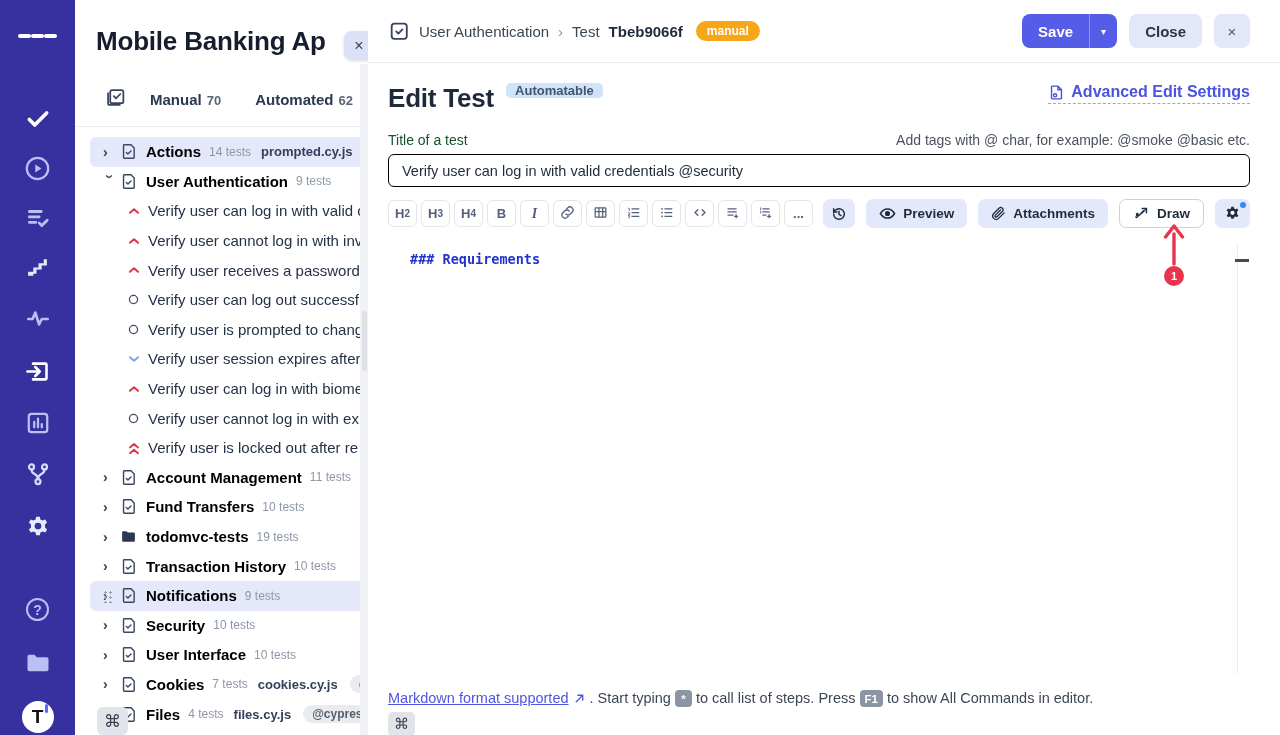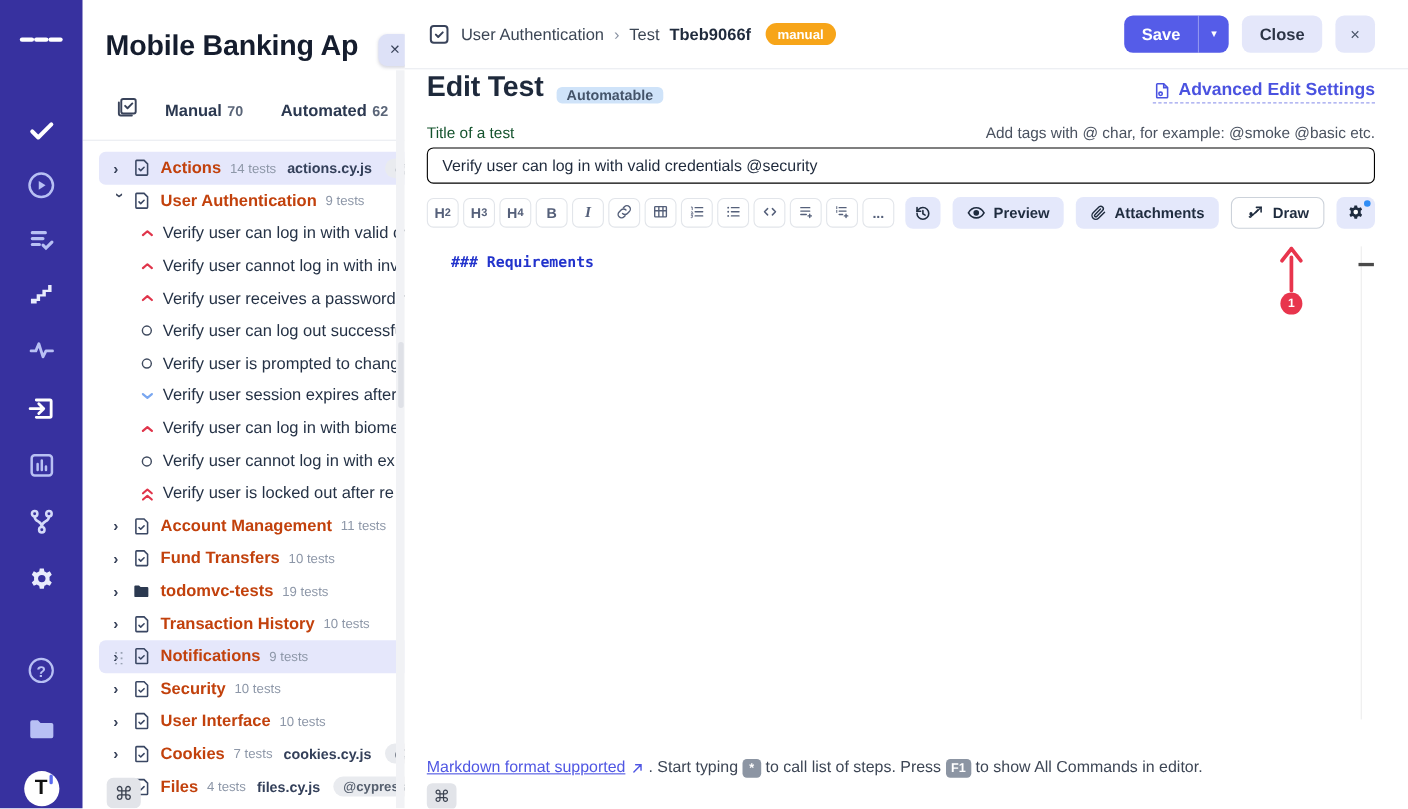--- a/index.html
+++ b/index.html
@@ -34,21 +34,21 @@
   .tp-tab span { font-size:13px; font-weight:600; color:#5a6578; }
   .tp-div { height:1px; background:#e9ecf1; margin-top:14px; }
   .tree { margin-top:10px; }
   .trow { position:relative; display:flex; align-items:center; height:29.6px; padding-left:28px; white-space:nowrap; }
   .trow.hl { background:#e5e7fb; border-radius:6px 0 0 6px; margin-left:15px; padding-left:13px; }
   .trow.test { padding-left:52px; }
   .chev { width:17px; font-size:14px; font-weight:700; color:#39435a; flex:0 0 17px; }
   .chev.down { display:inline-block; transform:rotate(90deg); transform-origin:40% 50%; }
   .ticon { flex:0 0 17px; width:17px; margin-right:9px; color:#3a4763; display:flex; }
   .prio { flex:0 0 16px; width:16px; margin-right:5px; display:flex; align-items:center; }
-  .tname { font-size:15px; font-weight:600; color:#c2410c; margin-right:8px; }
+  .tname { font-size:15px; font-weight:600; color:#000000; margin-right:8px; }
   .trow.test .tname { font-weight:500; color:#253246; }
   .tcount { font-size:12px; color:#8d97a8; font-weight:500; }
   .tfile { font-size:13px; font-weight:600; color:#34405a; margin-left:10px; }
   .ttag { font-size:12px; color:#555f6e; background:#e9ebef; border-radius:9px; padding:2px 9px; margin-left:12px; font-weight:600; }
   .drag { position:absolute; left:13px; top:9px; width:11px; height:13px;
           background-image:radial-gradient(circle, #99a2b3 1.1px, transparent 1.3px);
           background-size:5px 5px; }
   .tp-scrolltrack { position:absolute; right:0; top:64px; bottom:0; width:8px; background:#f1f2f5; }
   .tp-scrollthumb { position:absolute; right:1px; top:247px; width:5px; height:60px; background:#dfe1e7; border-radius:3px; }
   .tp-cmd { position:absolute; left:22px; top:707px; width:31px; height:28px; background:#e2e4e9; border-radius:6px;
@@ -64,21 +64,21 @@
   .pill-manual { background:#f7a519; color:#fff; font-size:12px; font-weight:700; border-radius:10px; padding:3px 11px; margin-left:4px; }
   .hdr-btns { margin-left:auto; display:flex; align-items:center; gap:12px; }
   .btn-save { display:flex; align-items:stretch; background:#555ce8; border-radius:8px; color:#fff; overflow:hidden; height:34px;text-align:right; }
   .btn-save .lbl { padding:0 16px; display:flex; align-items:center; font-size:15px; font-weight:600; }
   .btn-save .caret { padding:0 11px; display:flex; align-items:center; border-left:1px solid rgba(255,255,255,.35); font-size:10px; }
   .btn-lav { background:#e4e7fa; border-radius:8px; height:34px; display:flex; align-items:center; justify-content:center;
              font-size:15px; font-weight:600; color:#2b3445; padding:0 16px; }
   .btn-x { width:36px; padding:0; font-size:15px; color:#4a5568; font-weight:400; }
 
   .m-content { padding:0 30px 0 20px; }
-  .edit-row { display:flex; align-items:flex-end; }
+  .edit-row { display:flex; align-items:flex-start; margin-top:20px; }
   .edit-title { font-size:26px; font-weight:800; color:#1e293b; letter-spacing:-0.2px; }
   .badge-auto { background:#cfe3f9; color:#44546a; font-size:13px; font-weight:700; border-radius:5px; padding:0 9px; margin-left:12px; }
   .adv-link { margin-left:auto; display:flex; align-items:center; gap:6px; color:#4a52e0; font-size:16px; font-weight:600;
               border-bottom:1px dashed #9ca1ee; padding-bottom:2px; cursor:pointer; }
   .label-row { display:flex; align-items:baseline; margin-top:18px; }
   .fld-label { font-size:14px; color:#14532d; }
   .tags-hint { margin-left:auto; font-size:14px; color:#4a5260; }
   .title-input { width:100%; height:33px; margin-top:6px; border:1px solid #000000; border-radius:6px; padding:0 13px;
                  font-size:14.5px; color:#1f2a3c; font-family:"Liberation Sans", sans-serif; outline:none; }
   .toolbar { display:flex; align-items:center; margin-top:12px; }
@@ -215,21 +215,21 @@
         <div class="trow hl">
           <span class="chev">›</span>
           <span class="ticon">
             <svg width="17" height="17" viewBox="0 0 24 24" fill="none" stroke="#3a4763" stroke-width="2">
               <path d="M6 2.5h9.5L20 7v13.5a1 1 0 01-1 1H6a1 1 0 01-1-1v-17a1 1 0 011-1z"></path>
               <path d="M9 13.5l2.2 2.2 4.3-4.3" stroke-linecap="round" stroke-linejoin="round"></path>
             </svg>
           </span>
           <span class="tname">Actions</span>
           <span class="tcount">14 tests</span>
-          <span class="tfile">actions.cy.js</span>
+          <span class="tfile">prompted.cy.js</span>
           <span class="ttag">@c</span>
         </div>
         <div class="trow">
           <span class="chev down">›</span>
           <span class="ticon">
             <svg width="17" height="17" viewBox="0 0 24 24" fill="none" stroke="#3a4763" stroke-width="2">
               <path d="M6 2.5h9.5L20 7v13.5a1 1 0 01-1 1H6a1 1 0 01-1-1v-17a1 1 0 011-1z"></path>
               <path d="M9 13.5l2.2 2.2 4.3-4.3" stroke-linecap="round" stroke-linejoin="round"></path>
             </svg>
           </span>

